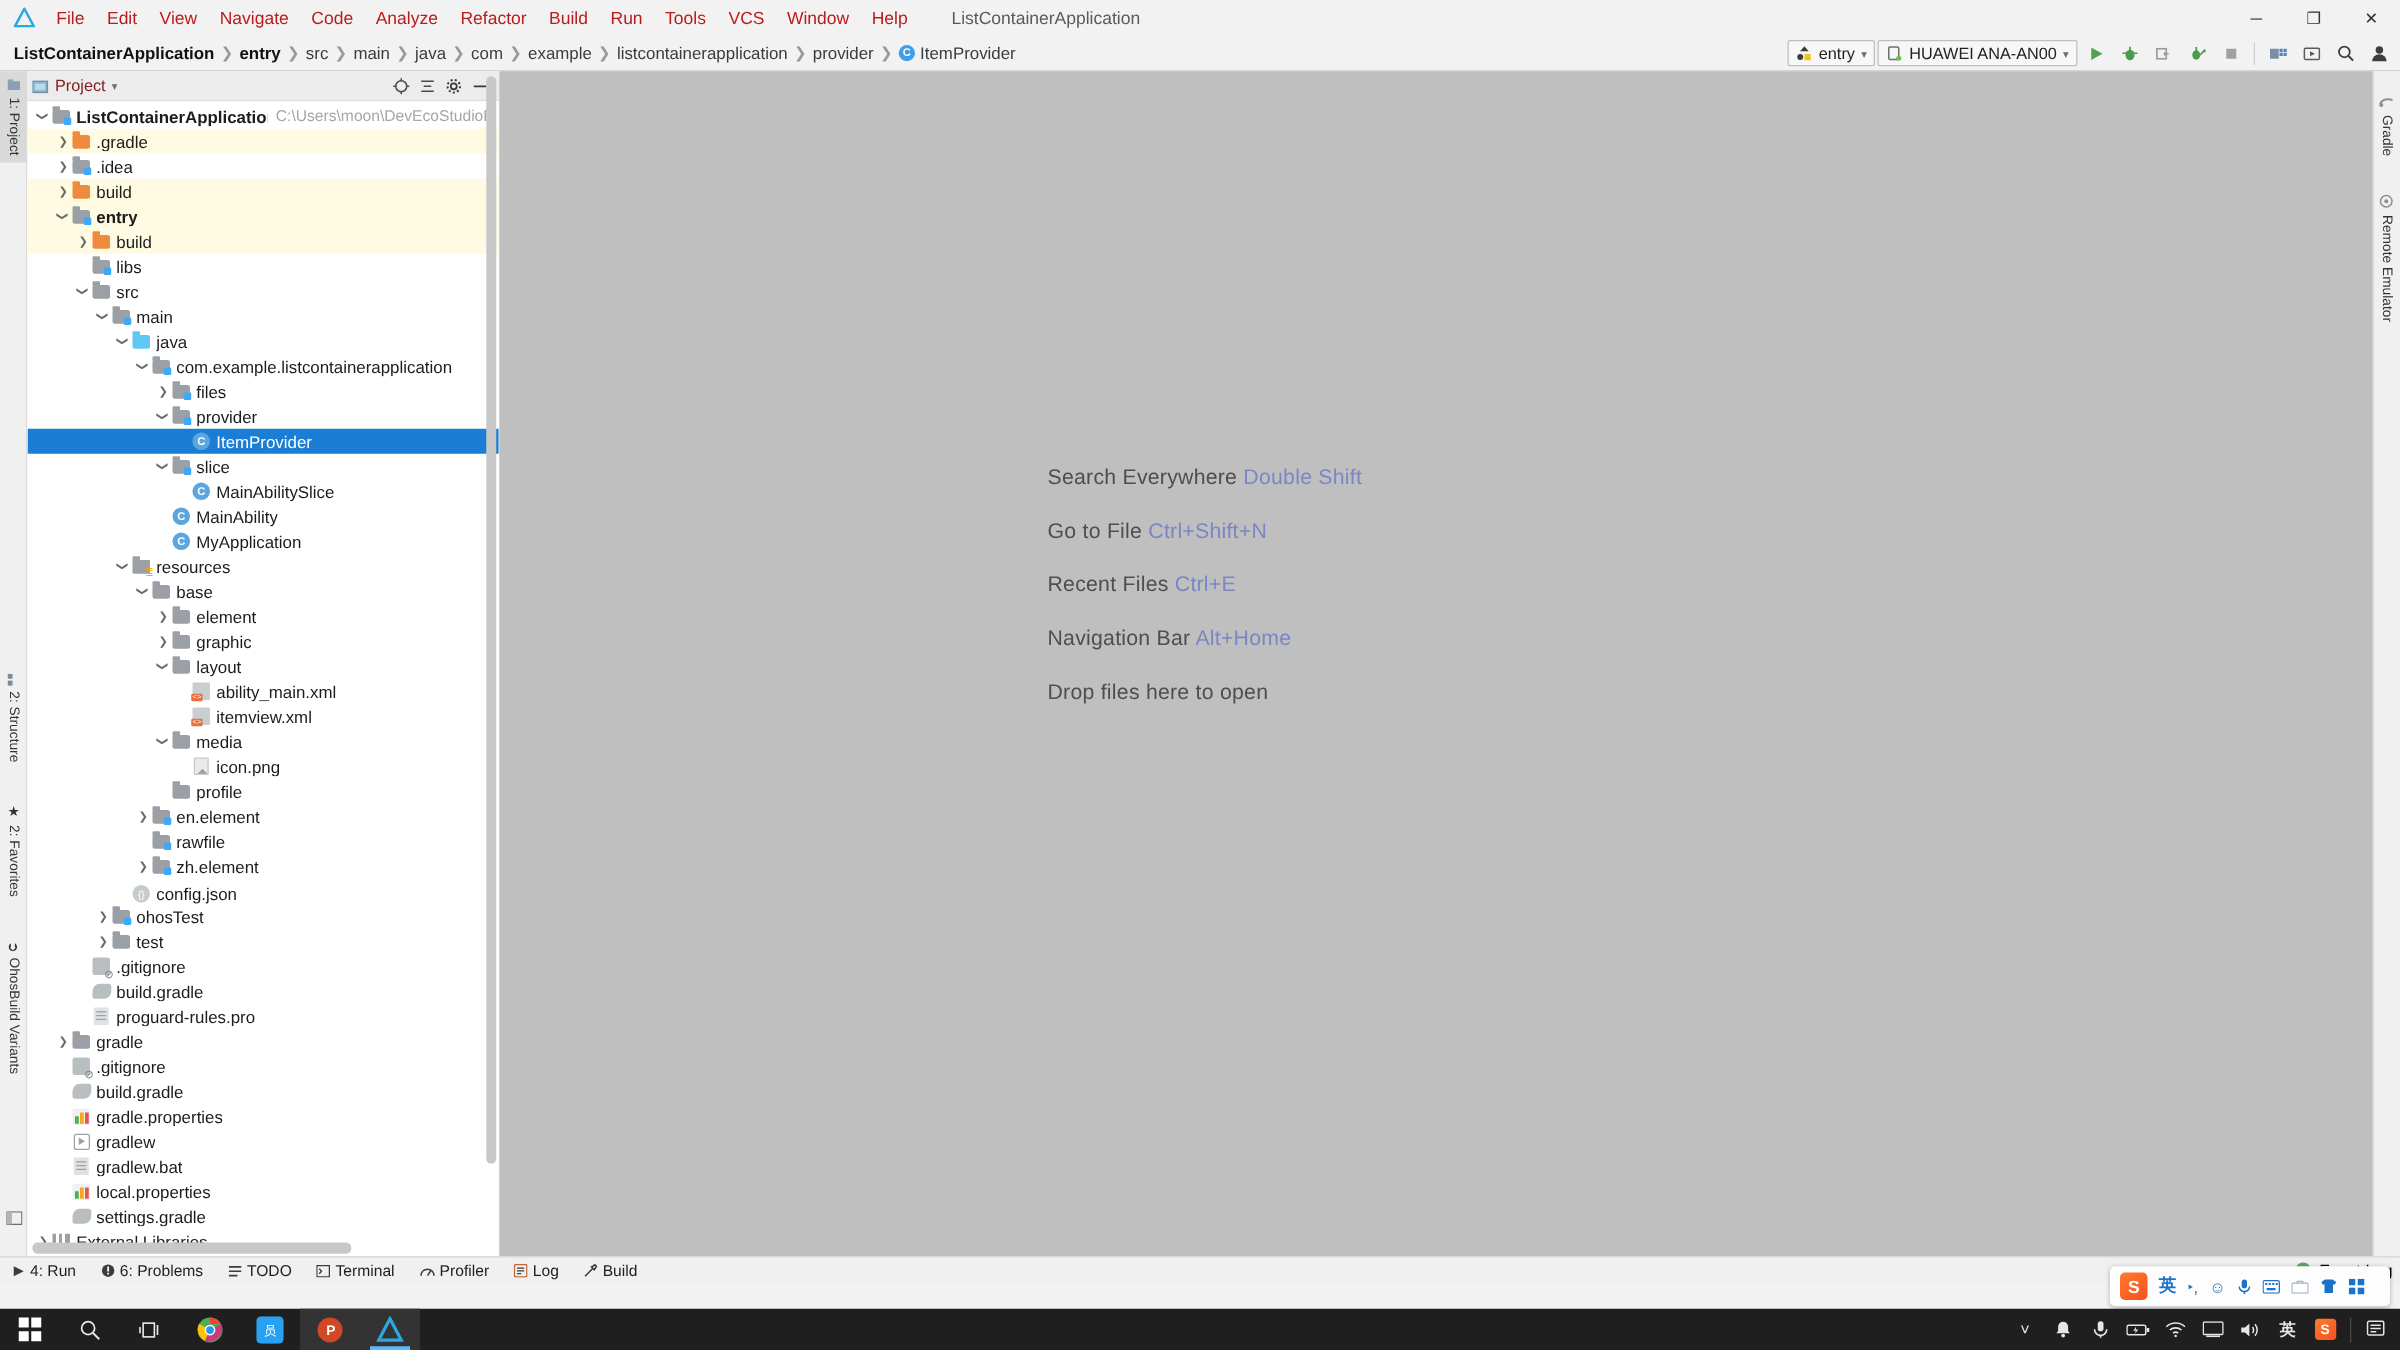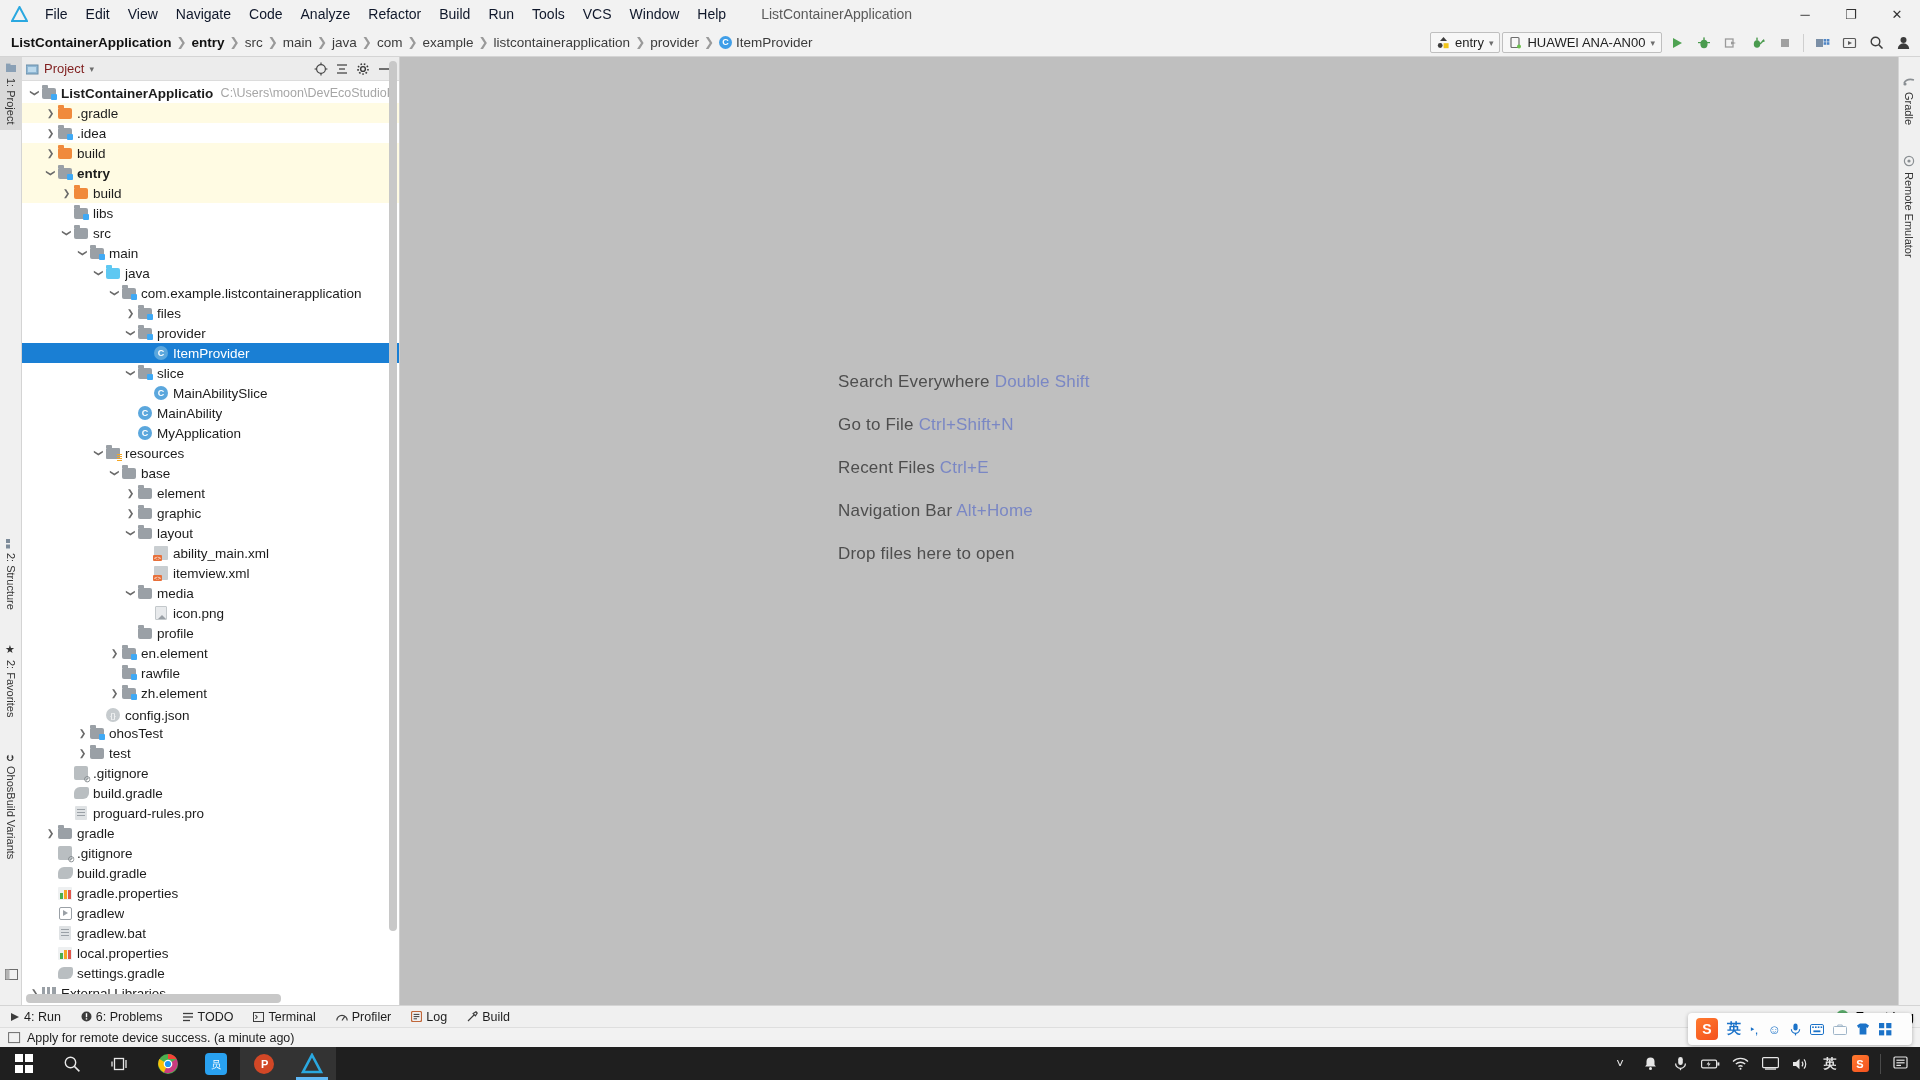--- a/index.html
+++ b/index.html
@@ -11,21 +11,21 @@
   }
   #app { position:relative; width:1920px; height:1080px; }
 
   
   .titlebar{
     position:absolute; top:0; left:0; width:1920px; height:28px;
     background:#f2f2f2; display:flex; align-items:center;
   }
   .logo-ide{ width:22px; height:20px; margin-left:8px; margin-right:6px;
     display:flex; align-items:center; justify-content:center; }
-  .menu-item{ padding:3px 9px; font-size:14px; color:#0f172a; white-space:nowrap; }
+  .menu-item{ padding:3px 9px; font-size:14px; color:#b91c1c; white-space:nowrap; }
   .win-title{ margin-left:26px; font-size:14px; color:#5a5a5a; }
   .wincontrols{ position:absolute; right:0; top:0; height:28px; display:flex; }
   .wc{ width:46px; height:28px; display:flex; align-items:center; justify-content:center;
        font-size:13px; color:#333; }
 
   
   .toolbar{
     position:absolute; top:28px; left:0; width:1920px; height:29px;
     background:#f2f2f2; display:flex; align-items:center;
     border-bottom:1px solid #d4d4d4;
@@ -867,28 +867,20 @@
           </span>
           <span>Build</span>
         </div>
       </div>
     <div class="bb-right">
       <span class="evt-badge">3</span>
       <span>Event Log</span>
     </div>
   </div>
 
-  <div class="statusbar">
-    <span>
-      <svg width="13" height="12" viewBox="0 0 13 12">
-          <rect x="0.6" y="0.6" width="11" height="10" fill="none" stroke="#6d6d6d" stroke-width="1"></rect>
-        </svg>
-    </span>
-    <span>Apply for remote device success. (a minute ago)</span>
-  </div>
 
   <div class="imebar">
     <span class="sogou">S</span>
     <span style="color:#1b72c8;font-size:14px;font-weight:bold;">英</span>
     <span class="ime-ic">‣,</span>
     <span class="ime-ic">☺</span>
     <span class="ime-ic">
       <svg width="11" height="13" viewBox="0 0 11 13">
           <rect x="3.4" y="0.6" width="4.2" height="7" rx="2.1" fill="#1b72c8"></rect>
           <path d="M1.4 6.2 a4.1 4.1 0 0 0 8.2 0" fill="none" stroke="#1b72c8" stroke-width="1.2"></path>

